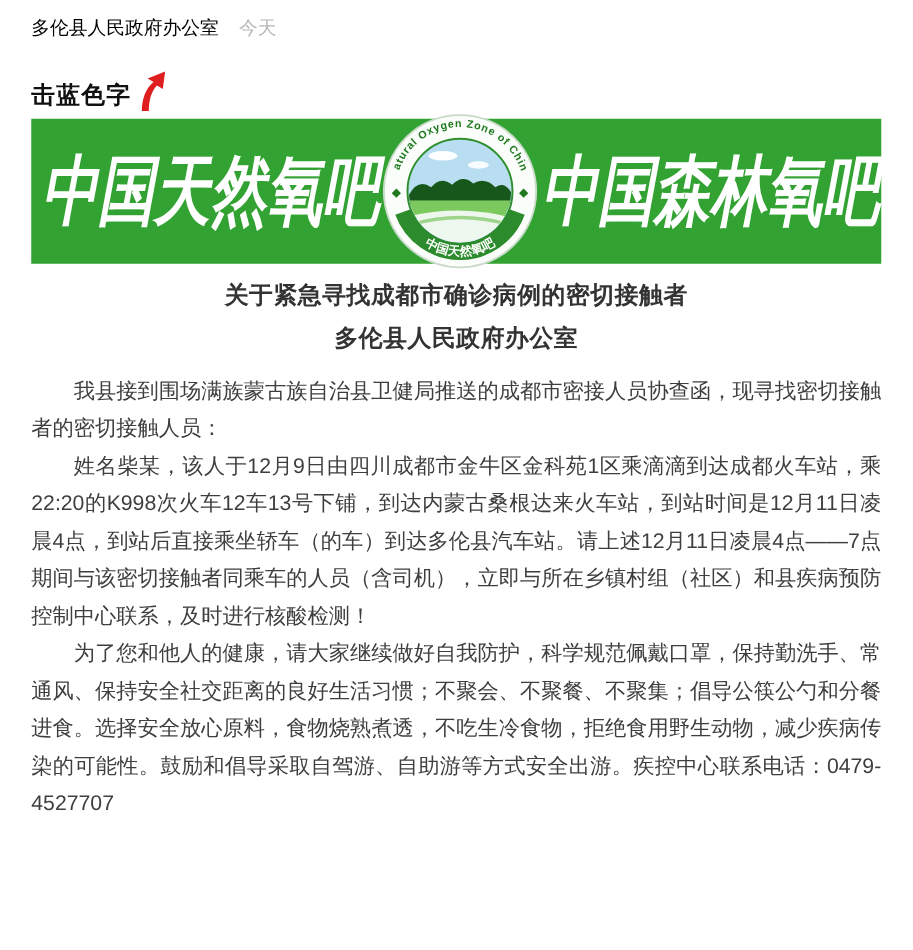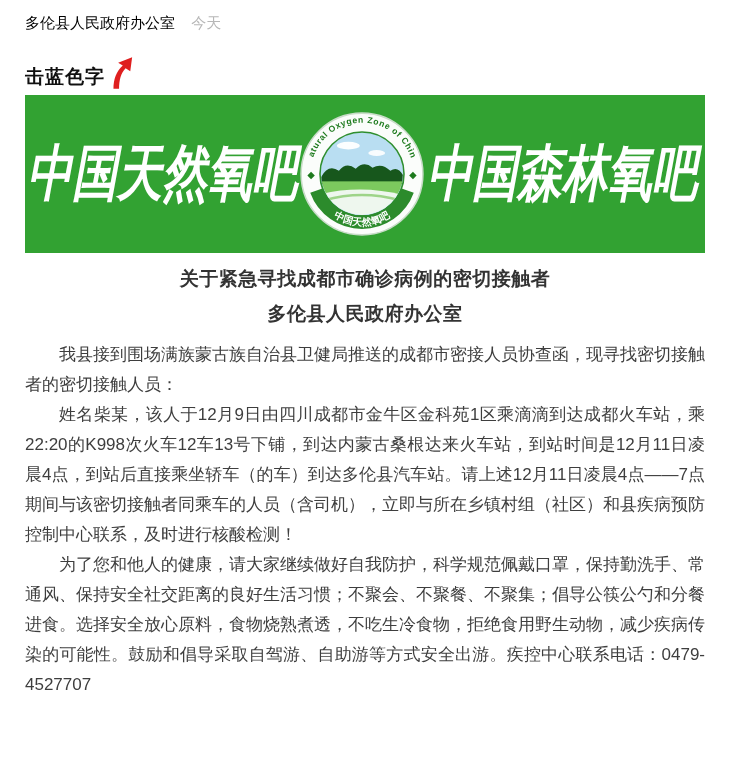--- a/index.html
+++ b/index.html
@@ -21,22 +21,22 @@
 
   .subscribe{
     margin-top:24px;
     display:flex;align-items:flex-end;
     font-size:19px;font-weight:700;color:#101010;line-height:26px;
     letter-spacing:1px;
   }
   .arrow-wrap{width:28px;height:34px;margin:0 4px 0 1px;flex:0 0 auto;}
 
   .banner{
-    margin-top:5px;height:158px;background:#32a232;
-    display:flex;align-items:center;justify-content:flex-end;
+    margin-top:5px;height:116px;background:#32a232;
+    display:flex;align-items:center;justify-content:flex-start;
     padding:0 8px;box-sizing:border-box;
   }
   .brush{
     color:#ffffff;
     font-family:"DejaVu Serif","Liberation Serif",serif;
     font-size:45px;font-weight:900;font-style:italic;
     letter-spacing:0px;white-space:nowrap;
     transform:scaleY(1.35);
   }
   .logo{flex:0 0 auto;margin:0 2px;}

